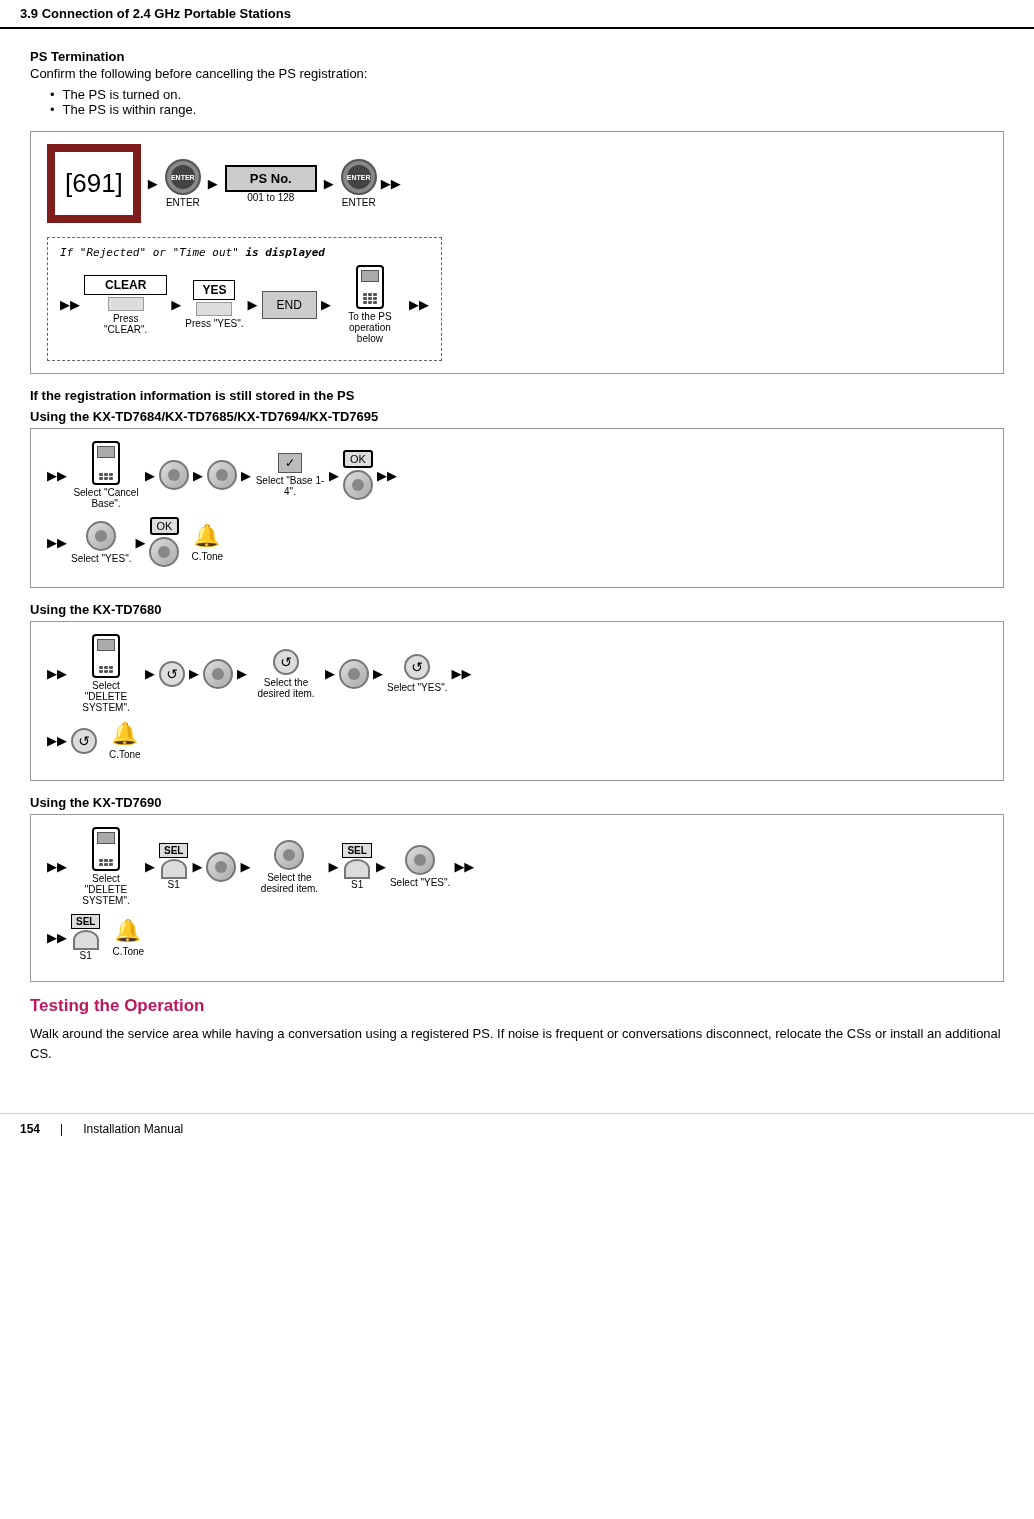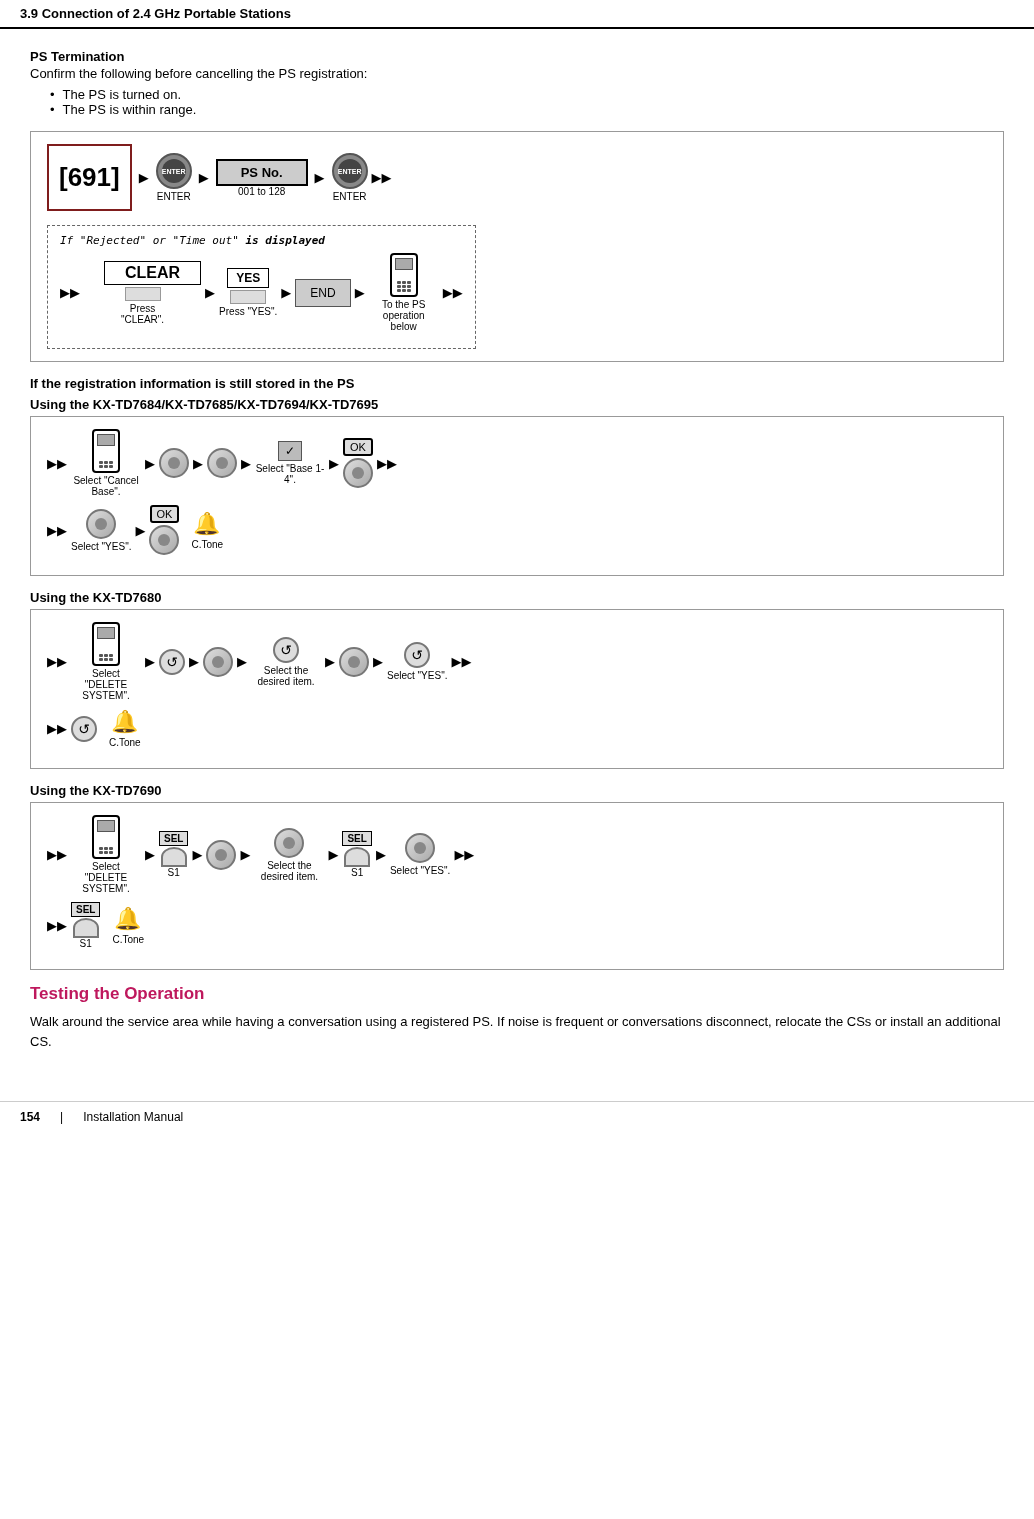--- a/index.html
+++ b/index.html
@@ -84,22 +84,22 @@
       text-align: center;
       margin-top: 2px;
     }
     .item-wrap {
       display: flex;
       flex-direction: column;
       align-items: center;
     }
     .key-691 {
       font-size: 26px;
-      font-weight: bold;
-      border: 2px solid #7f1d1d;
+      font-weight: normal;
+      border: 8px solid #7f1d1d;
       padding: 16px 10px;
     }
     .ps-no-box {
       border: 2px solid #000;
       padding: 4px 23px;
       font-size: 13px;
       font-weight: bold;
       background: #ccc;
     }
     .ps-no-sub {
@@ -114,24 +114,23 @@
       flex-direction: column;
     }
     .dashed-label {
       font-size: 11px;
       font-style: italic;
       margin-bottom: 6px;
     }
     .clear-btn {
       border: 1px solid #000;
       padding: 2px 20px;
-      font-size: 16px;
+      font-size: 12px;
       font-weight: bold;
       background: #fff;
-      margin-left: 20px;
     }
     .yes-btn {
       border: 1px solid #000;
       padding: 2px 8px;
       font-size: 12px;
       font-weight: bold;
       background: #fff;
     }
     .end-btn {
       border: 1px solid #555;

